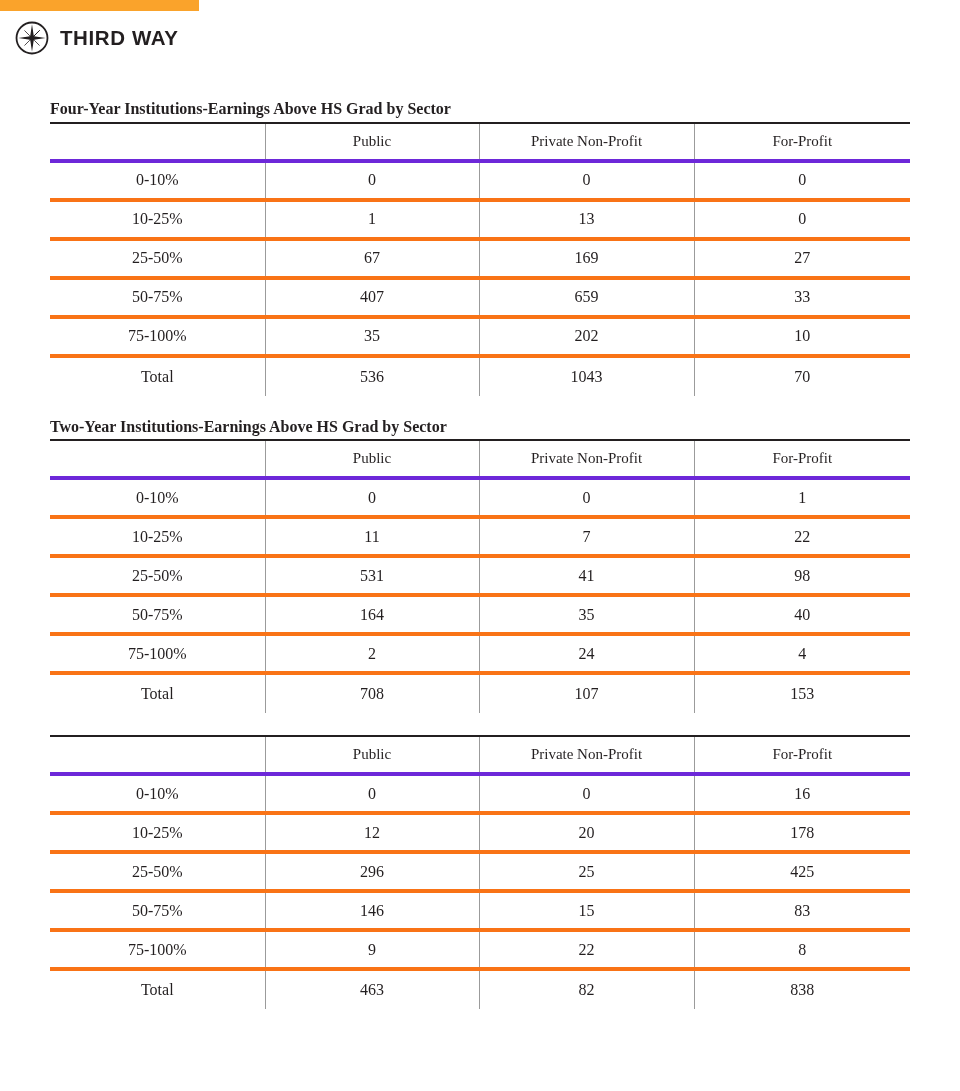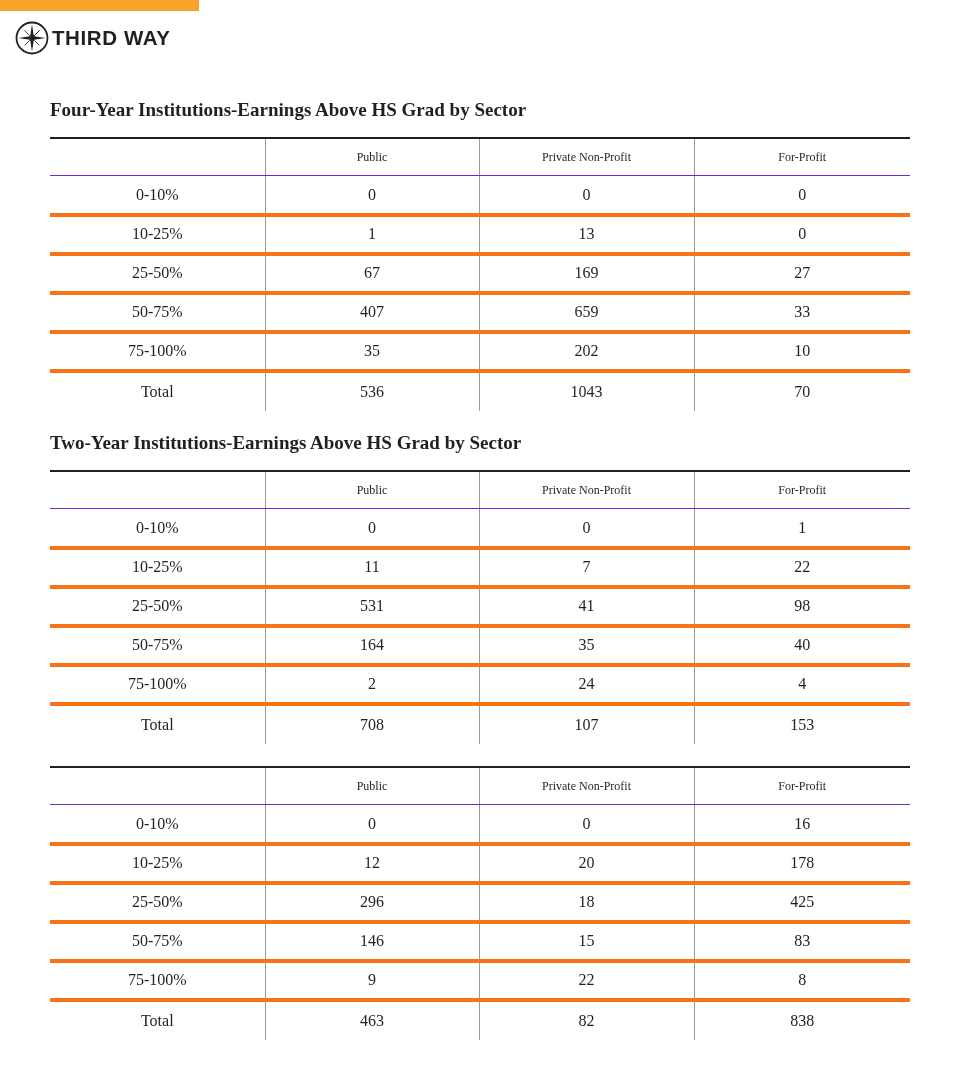--- a/index.html
+++ b/index.html
@@ -25,21 +25,21 @@
     width: 199px;
     height: 11px;
     background: #faa32b;
   }
   .brand {
     position: absolute;
     top: 20px;
     left: 14px;
     display: flex;
     align-items: center;
-    gap: 2px;
+    gap: 10px;
   }
   .brand-mark {
     width: 36px;
     height: 36px;
     display: block;
   }
   .brand-name {
     font-family: "Liberation Sans", "DejaVu Sans", sans-serif;
     font-weight: bold;
     font-size: 20.5px;
@@ -56,24 +56,24 @@
     left: 50px;
     width: 860px;
   }
 
   .table-block { margin-bottom: 22px; }
   .table-block.last { margin-bottom: 0; }
 
   .table-title {
     font-family: "Liberation Serif", "DejaVu Serif", serif;
     font-weight: bold;
-    font-size: 19px;
+    font-size: 16px;
     line-height: 1.1;
     color: #231f20;
-    padding-bottom: 16px;
+    padding-bottom: 4px;
     white-space: nowrap;
   }
 
   table.datatable {
     width: 860px;
     border-collapse: collapse;
     table-layout: fixed;
     font-size: 16px;
   }
   table.datatable col.c-label { width: 215px; }
@@ -93,22 +93,22 @@
 
   
   .cell-sep {
     border-left: 1px solid #9b9b9b;
   }
 
   
   tr.head-row > * {
     height: 38px;
     border-top: 2.5px solid #231f20;
-    border-bottom: 1px solid #6d28d9;
-    font-size: 12px;
+    border-bottom: 4px solid #6d28d9;
+    font-size: 15px;
   }
 
   
   tr.data-row > * {
     height: 39px;
     border-bottom: 4px solid #f97316;
   }
 
   
   tr.total-row > * {
@@ -285,21 +285,21 @@
         </tr>
         <tr class="data-row">
           <td class="row-label">10-25%</td>
           <td class="cell-sep">12</td>
           <td class="cell-sep">20</td>
           <td class="cell-sep">178</td>
         </tr>
         <tr class="data-row">
           <td class="row-label">25-50%</td>
           <td class="cell-sep">296</td>
-          <td class="cell-sep">18</td>
+          <td class="cell-sep">25</td>
           <td class="cell-sep">425</td>
         </tr>
         <tr class="data-row">
           <td class="row-label">50-75%</td>
           <td class="cell-sep">146</td>
           <td class="cell-sep">15</td>
           <td class="cell-sep">83</td>
         </tr>
         <tr class="data-row">
           <td class="row-label">75-100%</td>

